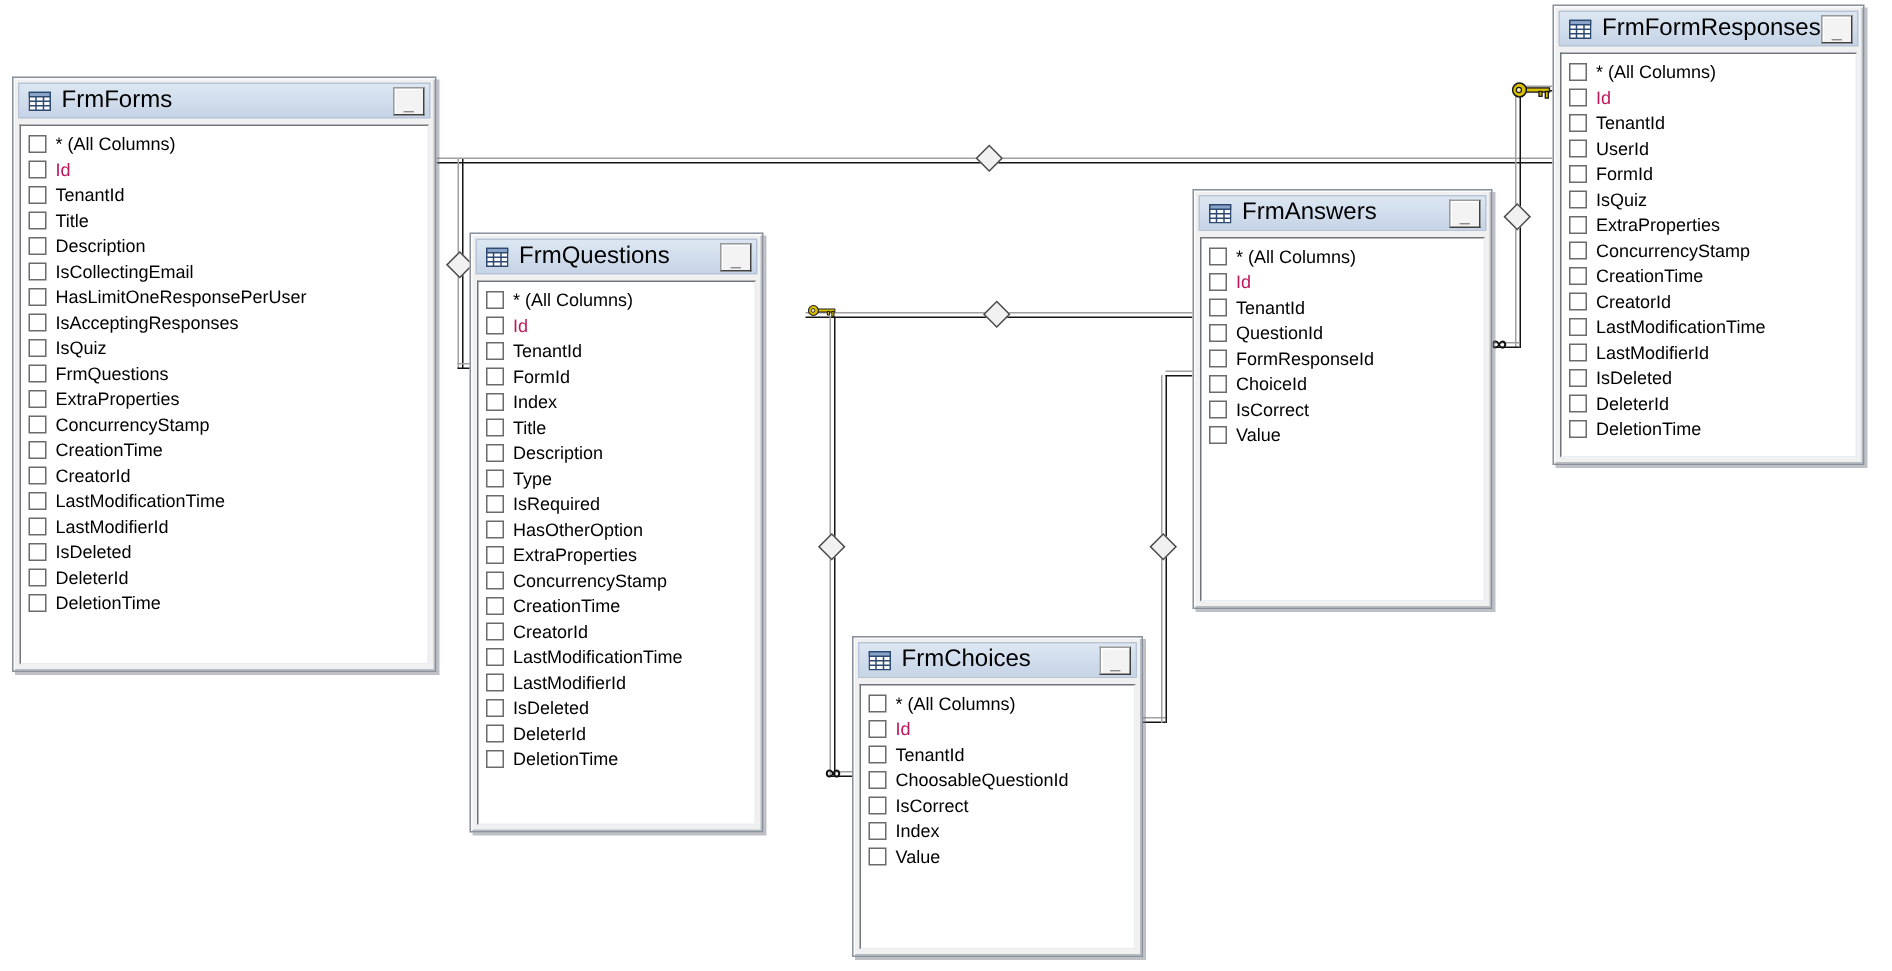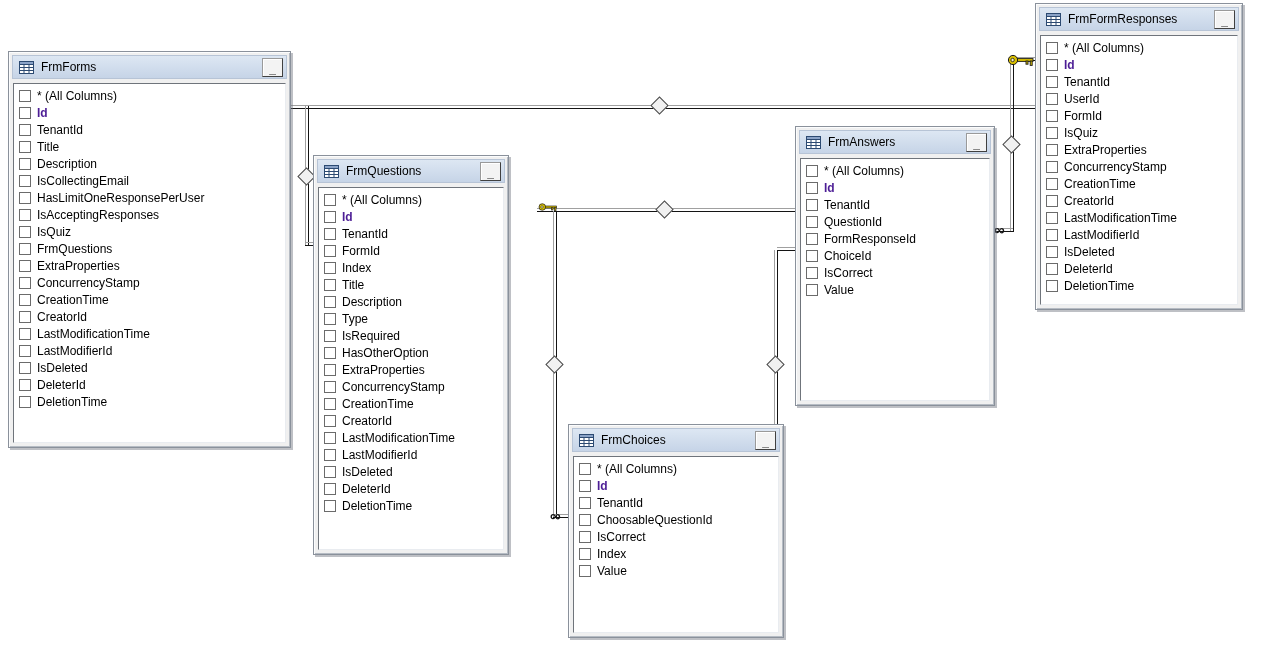--- a/index.html
+++ b/index.html
@@ -23,21 +23,21 @@
   .title-bar {
     position: absolute; left: 3px; right: 3px; top: 3px; height: 24px;
     background: linear-gradient(#dde7f3, #c6d4e7);
     border: 1px solid #b7c4d6;
     display: flex; align-items: center;
     padding: 0 3px 0 6px;
     cursor: default;
   }
   .table-icon { flex: none; margin-right: 7px; display: inline-flex; }
   .title-label {
-    font-size: 12px; color: #000; white-space: nowrap; overflow: hidden;
+    font-size: 16px; color: #000; white-space: nowrap; overflow: hidden;
   }
   .min-btn {
     flex: none; margin-left: auto;
     width: 21px; height: 19px;
     background: #f3f3f3;
     border: 1px solid #9a9a9a;
     border-right-color: #404040; border-bottom-color: #404040;
     box-shadow: inset 1px 1px 0 #ffffff;
     display: flex; align-items: flex-end; justify-content: center;
     font-size: 12px; font-weight: bold; color: #1a1a1a;
@@ -55,21 +55,21 @@
   .column-row {
     display: flex; align-items: center;
     height: 17px; font-size: 12px; color: #000;
     white-space: nowrap;
   }
   .column-checkbox {
     flex: none; width: 12px; height: 12px;
     background: #fff; border: 1px solid #6b6b6b;
     margin: 0 6px 0 2px;
   }
-  .column-row.pk .column-label { font-weight: bold; color: #4c1d95; }
+  .column-row.pk .column-label { font-weight: normal; color: #be185d; }
 
   
   .conn-h {
     position: absolute; height: 4px;
     border-top: 1px solid #a0a0a0;
     border-bottom: 1px solid #141414;
   }
   .conn-v {
     position: absolute; width: 4px;
     border-left: 1px solid #a0a0a0;
@@ -361,21 +361,21 @@
         <div class="column-row">
           <span class="column-checkbox"></span>
           <span class="column-label">IsCorrect</span>
         </div>
         <div class="column-row">
           <span class="column-checkbox"></span>
           <span class="column-label">Value</span>
         </div>
       </div>
     </div>
-    <div class="table-window" style="left: 568px; top: 424px; width: 216px; height: 214px;">
+    <div class="table-window" style="left: 568px; top: 424px; width: 194px; height: 214px;">
       <div class="title-bar">
         <span class="table-icon">
           <svg width="15" height="13" viewBox="0 0 15 13">
             <rect x="0.5" y="0.5" width="14" height="12" fill="#ffffff" stroke="#2c4a72"></rect>
             <rect x="0.5" y="0.5" width="14" height="3" fill="#8ba3c7" stroke="#2c4a72"></rect>
             <line x1="0.5" y1="6.5" x2="14.5" y2="6.5" stroke="#2c4a72"></line>
             <line x1="0.5" y1="9.5" x2="14.5" y2="9.5" stroke="#2c4a72"></line>
             <line x1="5" y1="3.5" x2="5" y2="12.5" stroke="#2c4a72"></line>
             <line x1="10" y1="3.5" x2="10" y2="12.5" stroke="#2c4a72"></line>
           </svg>

